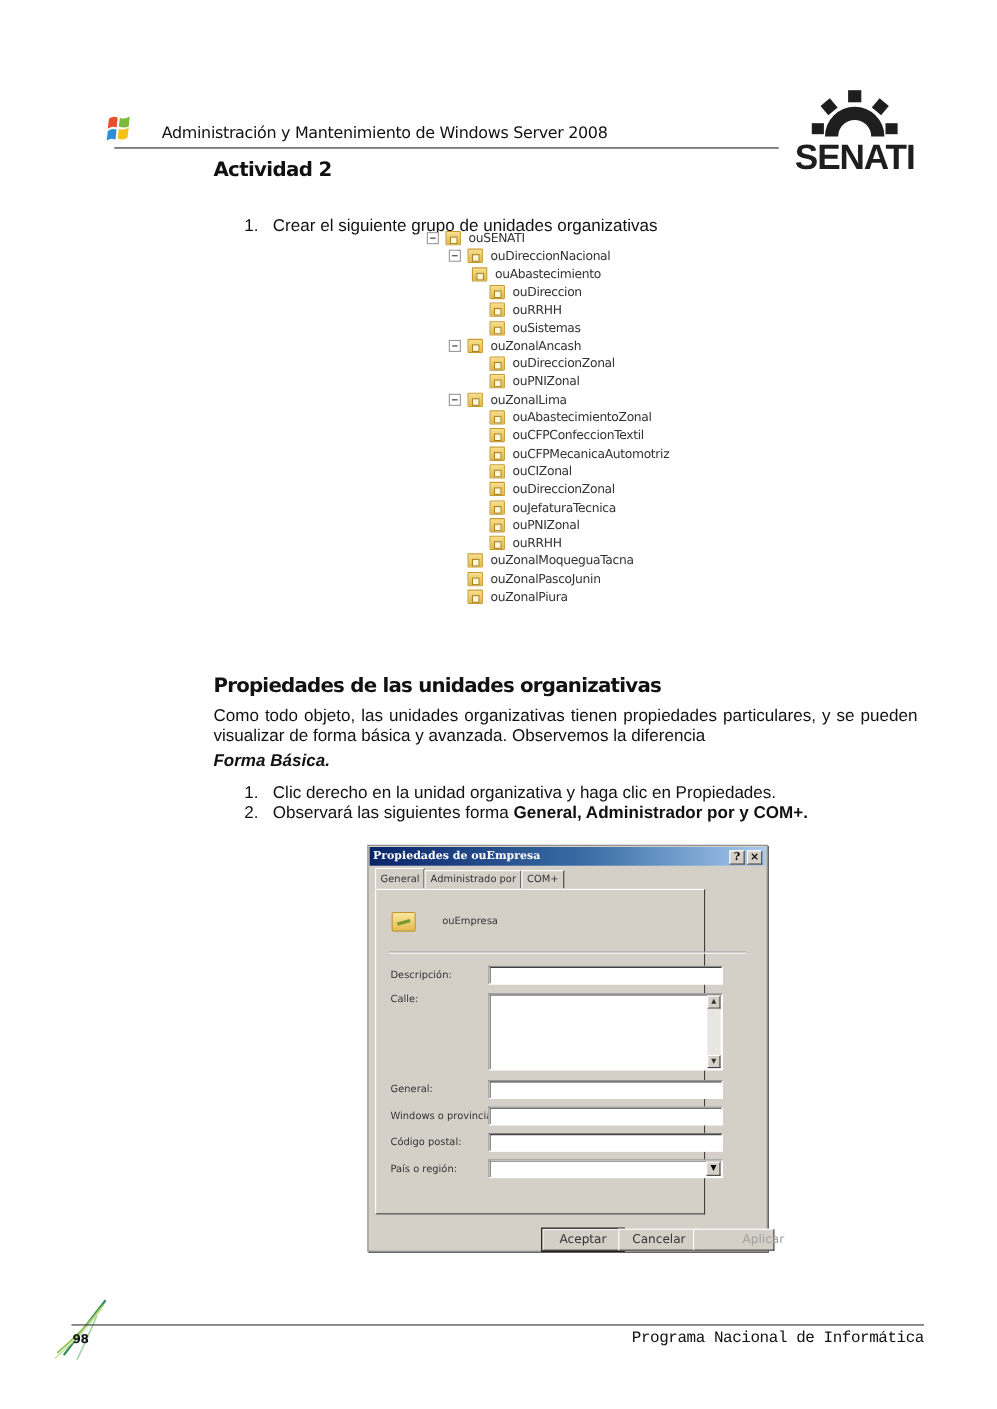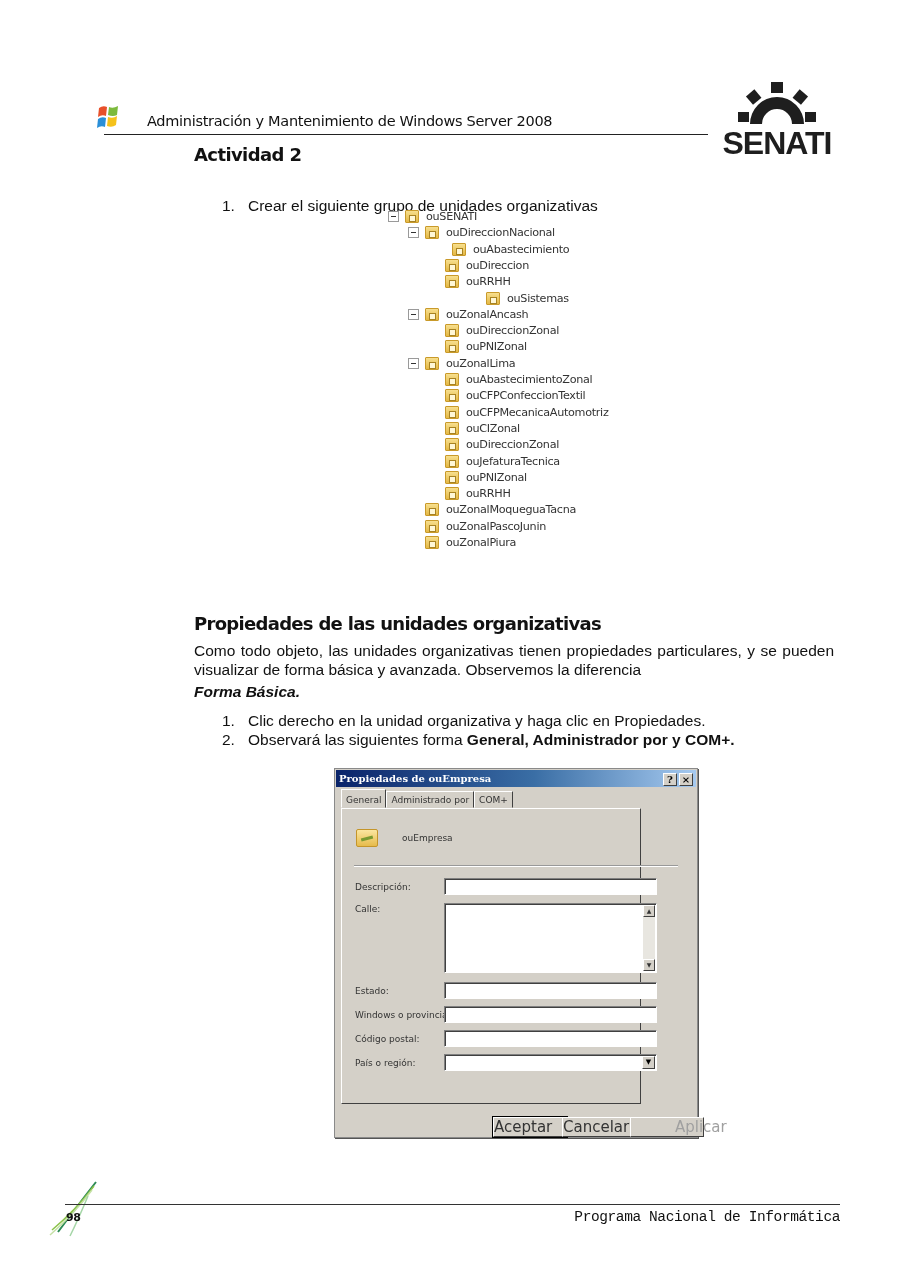--- a/index.html
+++ b/index.html
@@ -47,21 +47,21 @@
   .ou-name { position: absolute; left: 60px; top: 24px; font-size: 9px; color: #333; }
   .sep { position: absolute; left: 12px; top: 56px; width: 324px; height: 2px; border-top: 1px solid #999; border-bottom: 1px solid #fff; }
   .lbl { position: absolute; left: 13px; font-size: 9px; color: #333; }
   .fld { position: absolute; left: 102px; width: 213px; height: 17px; background: #fff; border: 1px solid; border-color: #808080 #fff #fff #808080; box-shadow: inset 1px 1px 0 #404040; }
   .fld.area { height: 70px; }
   .sb-up, .sb-dn { position: absolute; right: 1px; width: 12px; height: 12px; background: #d4d0c8; border: 1px solid; border-color: #fff #404040 #404040 #fff; font-size: 6px; text-align: center; line-height: 10px; color: #333; }
   .sb-up { top: 1px; }
   .sb-dn { bottom: 1px; }
   .sb-track { position: absolute; right: 1px; top: 13px; bottom: 13px; width: 12px; background: #e8e6e0; }
   .dd-btn { position: absolute; right: 1px; top: 1px; width: 13px; height: 13px; background: #d4d0c8; border: 1px solid; border-color: #fff #404040 #404040 #fff; font-size: 7px; text-align: center; line-height: 11px; color: #000; }
-  .btn { position: absolute; top: 348px; width: 74px; height: 20px; background: #d4d0c8; border: 1px solid; border-color: #fff #404040 #404040 #fff; font-size: 15px; color: #333; line-height: 18px; }
+  .btn { position: absolute; top: 348px; width: 74px; height: 20px; background: #d4d0c8; border: 1px solid; border-color: #fff #404040 #404040 #fff; font-size: 11px; color: #333; text-align: center; line-height: 18px; }
   .btn.default { outline: 1px solid #000; }
   .btn.disabled { color: #a0a0a0; padding-left: 44px; }
 
   
   .ftr-rule { position: absolute; left: 65px; top: 1204px; width: 775px; height: 1px; background: #333; }
   .page-num { position: absolute; left: 66px; top: 1211px; font-family: "DejaVu Sans", sans-serif; font-weight: bold; font-size: 11px; letter-spacing: -0.5px; }
   .ftr-swoosh { position: absolute; left: 48px; top: 1180px; width: 60px; height: 58px; }
   .ftr-text { position: absolute; right: 66px; top: 1209px; font-family: Liberation Mono, monospace; font-size: 14.5px; letter-spacing: -0.4px; color: #111; }
 </style>
 </head>
@@ -96,33 +96,33 @@
     <div class="tree-row" style="top: 0px; left: 0px;">
       <span class="expander"></span>
       <span class="folder"></span>
       <span>ouSENATI</span>
     </div>
     <div class="tree-row" style="top: 16.3px; left: 20px;">
       <span class="expander"></span>
       <span class="folder"></span>
       <span>ouDireccionNacional</span>
     </div>
-    <div class="tree-row" style="top: 32.6px; left: 64px;">
+    <div class="tree-row" style="top: 32.6px; left: 41px;">
       <span class="folder"></span>
       <span>ouAbastecimiento</span>
     </div>
     <div class="tree-row" style="top: 48.9px; left: 57px;">
       <span class="folder"></span>
       <span>ouDireccion</span>
     </div>
     <div class="tree-row" style="top: 65.2px; left: 57px;">
       <span class="folder"></span>
       <span>ouRRHH</span>
     </div>
-    <div class="tree-row" style="top: 81.5px; left: 57px; margin-left: 41px;">
+    <div class="tree-row" style="top: 81.5px; left: 57px;">
       <span class="folder"></span>
       <span>ouSistemas</span>
     </div>
     <div class="tree-row" style="top: 97.8px; left: 20px;">
       <span class="expander"></span>
       <span class="folder"></span>
       <span>ouZonalAncash</span>
     </div>
     <div class="tree-row" style="top: 114.1px; left: 57px;">
       <span class="folder"></span>
@@ -216,21 +216,21 @@
     <div class="lbl" style="top:73px"><span>Descripción:</span></div>
     <input class="fld" style="top: 69px;" value="">
 
     <div class="lbl" style="top:95px"><span>Calle:</span></div>
     <div class="fld area" style="top:94px">
       <div class="sb-up">▲</div>
       <div class="sb-track"></div>
       <div class="sb-dn">▼</div>
     </div>
 
-    <div class="lbl" style="top:177px"><span>Estado:</span></div>
+    <div class="lbl" style="top:177px"><span>General:</span></div>
     <input class="fld" style="top: 173px;" value="">
 
     <div class="lbl" style="top:201px"><span>Windows o provincia:</span></div>
     <input class="fld" style="top: 197px;" value="">
 
     <div class="lbl" style="top:225px"><span>Código postal:</span></div>
     <input class="fld" style="top: 221px;" value="">
 
     <div class="lbl" style="top:249px"><span>País o región:</span></div>
     <div class="fld" style="top:245px">

